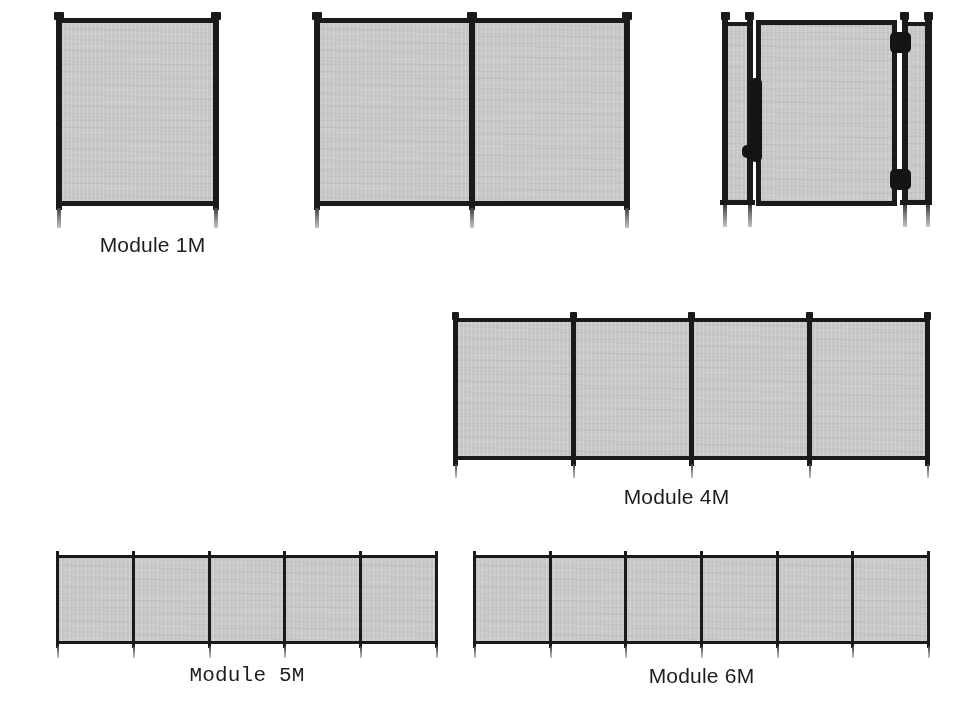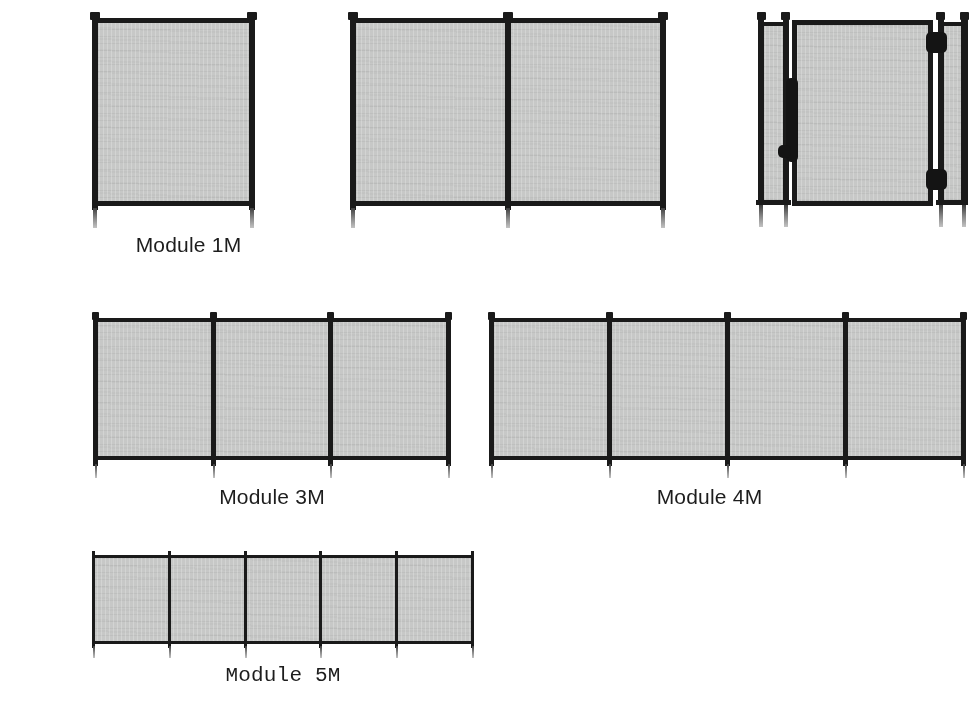--- a/index.html
+++ b/index.html
@@ -1,30 +1,30 @@
 <!DOCTYPE html>
 <html style="--frame: #1a1a1a; --mesh: #c7c8c7; --label: #1d1d1d;"><head>
 <meta charset="utf-8">
 <style>
   html,body{margin:0;padding:0;}
   body{
     width:980px;height:712px;position:relative;background:#ffffff;
     font-family:"Liberation Sans", sans-serif;overflow:hidden;
   }
   .canvas{position:absolute;left:0;top:0;width:980px;height:712px;background:#ffffff;}
-  .module{position:absolute;margin-left:36px;}
+  .module{position:absolute;}
   .figure{position:absolute;left:0;top:0;width:100%;}
   .row1 .figure{height:216px;}
   .row2 .figure{height:166px;}
   .row3 .figure{height:107px;}
   .m1{left:56px;top:12px;width:163px;height:260px;}
   .m2{left:314px;top:12px;width:316px;height:260px;}
   .mgate{left:720px;top:12px;width:212px;height:260px;}
   .m3{left:57px;top:312px;width:358px;height:200px;}
-  .m4{left:453px;top:312px;width:441px;height:200px;}
+  .m4{left:453px;top:312px;width:441px;height:200px;padding-left:6px;}
   .m5{left:56px;top:551px;width:382px;height:150px;font-family:Liberation Mono, monospace;}
   .m6{left:473px;top:551px;width:457px;height:150px;}
   .caption{
     position:absolute;left:0;width:100%;text-align:center;
     font-size:21px;line-height:28px;color:var(--label,#1d1d1d);
     letter-spacing:0.2px;white-space:nowrap;
   }
   .row1 .caption{top:219px;}
   .row2 .caption{top:171px;}
   .row3 .caption{top:111px;}
@@ -103,40 +103,20 @@
         <div class="part bar" style="left: 205px; top: 2px; width: 7px; height: 191px;"></div>
         <div class="part cap" style="left: 180px; top: 0px; width: 9px; height: 8px;"></div>
         <div class="part cap" style="left: 204px; top: 0px; width: 9px; height: 8px;"></div>
         <div class="part stake" style="left: 183px; top: 193px; width: 4px; height: 22px;"></div>
         <div class="part stake" style="left: 206px; top: 193px; width: 4px; height: 22px;"></div>
         <div class="part hinge" style="left: 170px; top: 20px; width: 21px; height: 21px;"></div>
         <div class="part hinge" style="left: 170px; top: 157px; width: 21px; height: 21px;"></div>
       </div>
   </section>
 
-  <section class="module row2 m3">
-    <div class="figure">
-        <div class="part mesh" style="left: 2px; top: 7px; width: 353px; height: 140px;"></div>
-        <div class="part bar" style="left: 0px; top: 6px; width: 358px; height: 4px;"></div>
-        <div class="part bar" style="left: 0px; top: 144px; width: 358px; height: 4px;"></div>
-        <div class="part bar" style="left: 0px; top: 4px; width: 5px; height: 150px;"></div>
-        <div class="part cap" style="left: -1px; top: 0px; width: 7px; height: 8px;"></div>
-        <div class="part stake" style="left: 2px; top: 152px; width: 2px; height: 14px;"></div>
-        <div class="part bar" style="left: 118px; top: 4px; width: 5px; height: 150px;"></div>
-        <div class="part cap" style="left: 117px; top: 0px; width: 7px; height: 8px;"></div>
-        <div class="part stake" style="left: 120px; top: 152px; width: 2px; height: 14px;"></div>
-        <div class="part bar" style="left: 235px; top: 4px; width: 5px; height: 150px;"></div>
-        <div class="part cap" style="left: 234px; top: 0px; width: 7px; height: 8px;"></div>
-        <div class="part stake" style="left: 237px; top: 152px; width: 2px; height: 14px;"></div>
-        <div class="part bar" style="left: 353px; top: 4px; width: 5px; height: 150px;"></div>
-        <div class="part cap" style="left: 352px; top: 0px; width: 7px; height: 8px;"></div>
-        <div class="part stake" style="left: 355px; top: 152px; width: 2px; height: 14px;"></div>
-      </div>
-    <div class="caption">Module 3M</div>
-  </section>
 
   <section class="module row2 m4">
     <div class="figure">
         <div class="part mesh" style="left: 2px; top: 7px; width: 472px; height: 140px;"></div>
         <div class="part bar" style="left: 0px; top: 6px; width: 477px; height: 4px;"></div>
         <div class="part bar" style="left: 0px; top: 144px; width: 477px; height: 4px;"></div>
         <div class="part bar" style="left: 0px; top: 4px; width: 5px; height: 150px;"></div>
         <div class="part cap" style="left: -1px; top: 0px; width: 7px; height: 8px;"></div>
         <div class="part stake" style="left: 2px; top: 152px; width: 2px; height: 14px;"></div>
         <div class="part bar" style="left: 118px; top: 4px; width: 5px; height: 150px;"></div>
@@ -169,14 +149,36 @@
         <div class="part bar" style="left: 227px; top: 0px; width: 3px; height: 97px;"></div>
         <div class="part stake" style="left: 228px; top: 95px; width: 2px; height: 12px;"></div>
         <div class="part bar" style="left: 303px; top: 0px; width: 3px; height: 97px;"></div>
         <div class="part stake" style="left: 304px; top: 95px; width: 2px; height: 12px;"></div>
         <div class="part bar" style="left: 379px; top: 0px; width: 3px; height: 97px;"></div>
         <div class="part stake" style="left: 380px; top: 95px; width: 2px; height: 12px;"></div>
       </div>
     <div class="caption">Module 5M</div>
   </section>
 
+  <section class="module row3 m6">
+    <div class="figure">
+        <div class="part mesh" style="left: 1px; top: 5px; width: 454px; height: 87px;"></div>
+        <div class="part bar" style="left: 0px; top: 4px; width: 457px; height: 3px;"></div>
+        <div class="part bar" style="left: 0px; top: 90px; width: 457px; height: 3px;"></div>
+        <div class="part bar" style="left: 0px; top: 0px; width: 3px; height: 97px;"></div>
+        <div class="part stake" style="left: 1px; top: 95px; width: 2px; height: 12px;"></div>
+        <div class="part bar" style="left: 76px; top: 0px; width: 3px; height: 97px;"></div>
+        <div class="part stake" style="left: 77px; top: 95px; width: 2px; height: 12px;"></div>
+        <div class="part bar" style="left: 151px; top: 0px; width: 3px; height: 97px;"></div>
+        <div class="part stake" style="left: 152px; top: 95px; width: 2px; height: 12px;"></div>
+        <div class="part bar" style="left: 227px; top: 0px; width: 3px; height: 97px;"></div>
+        <div class="part stake" style="left: 228px; top: 95px; width: 2px; height: 12px;"></div>
+        <div class="part bar" style="left: 303px; top: 0px; width: 3px; height: 97px;"></div>
+        <div class="part stake" style="left: 304px; top: 95px; width: 2px; height: 12px;"></div>
+        <div class="part bar" style="left: 378px; top: 0px; width: 3px; height: 97px;"></div>
+        <div class="part stake" style="left: 379px; top: 95px; width: 2px; height: 12px;"></div>
+        <div class="part bar" style="left: 454px; top: 0px; width: 3px; height: 97px;"></div>
+        <div class="part stake" style="left: 455px; top: 95px; width: 2px; height: 12px;"></div>
+      </div>
+    <div class="caption">Module 6M</div>
+  </section>
 
 </div>
 
 </body></html>

